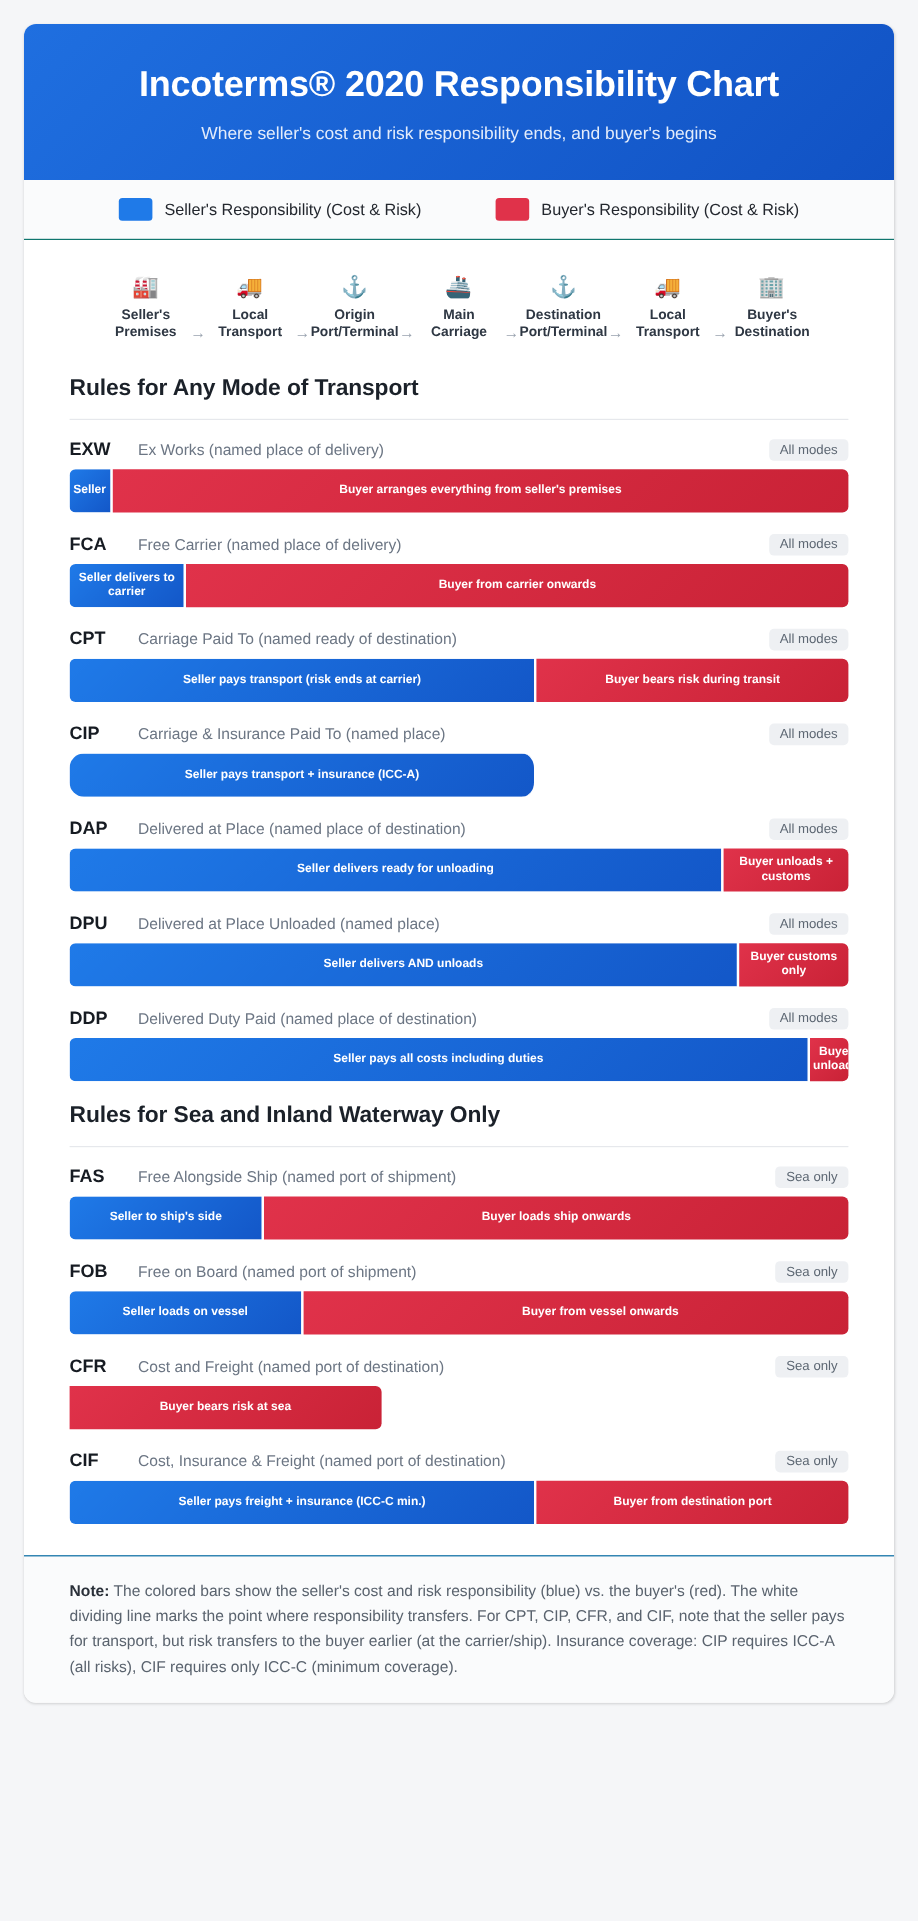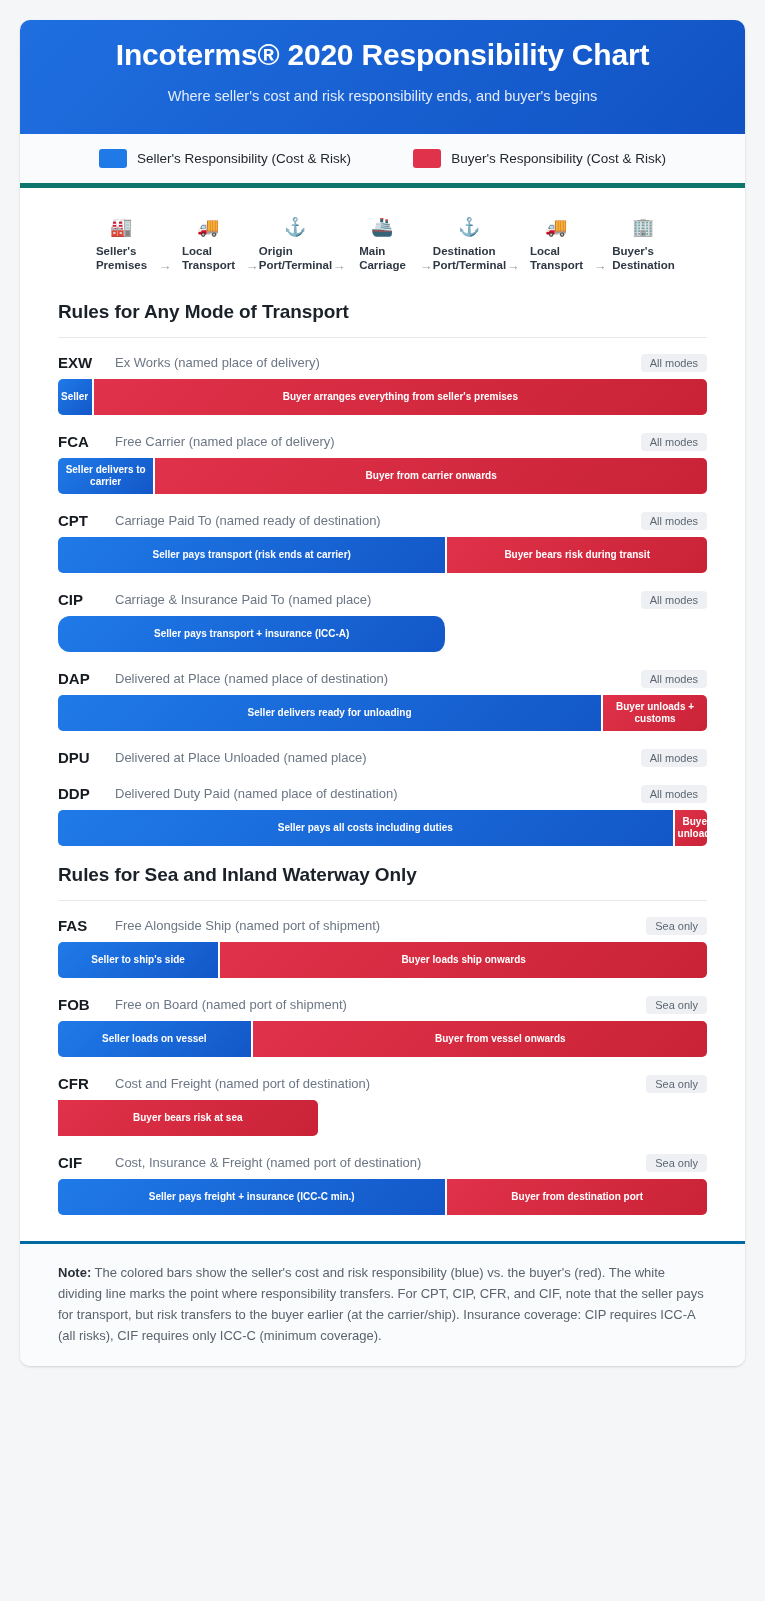--- a/index.html
+++ b/index.html
@@ -14,41 +14,41 @@
     width: 725px;
     background: #ffffff;
     border-radius: 10px;
     overflow: hidden;
     box-shadow: 0 1px 3px rgba(0,0,0,0.10), 0 1px 2px rgba(0,0,0,0.06);
   }
 
   
   .header {
     background: linear-gradient(135deg, #1f6fe0 0%, #1152c4 100%);
-    padding: 16px 40px 30px 40px;
+    padding: 32px 40px 30px 40px;
     text-align: center;
   }
   .header h1 {
     color: #ffffff;
     font-size: 30px;
     font-weight: bold;
     line-height: 1.25;
     letter-spacing: -0.2px;
   }
   .header .subtitle {
     color: #e3ecfb;
     font-size: 14.5px;
     margin-top: 14px;
     font-weight: normal;
   }
 
   
   .legend {
     background: #fafbfc;
-    border-bottom: 5px solid #0f766e;
+    border-bottom: 1px solid #0f766e;
     padding: 15px 0;
     display: flex;
     justify-content: center;
     gap: 62px;
     align-items: center;
   }
   .legend-item { display: flex; align-items: center; gap: 10px; }
   .legend-swatch { width: 28px; height: 19px; border-radius: 3px; }
   .legend-label { font-size: 13.5px; color: #23272e; }
 
@@ -73,20 +73,21 @@
     font-size: 18px;
     color: #3c4655;
     line-height: 22px;
     height: 24px;
     display: block;
   }
   .stage-label {
     font-size: 11.5px;
     font-weight: bold;
     color: #2e3743;
+    text-align: center;
     line-height: 1.22;
     margin-top: 4px;
   }
   .arrow {
     color: #9aa3af;
     font-size: 13px;
     margin: 0 -5px;
     padding-top: 42px;
     flex-shrink: 0;
   }
@@ -163,21 +164,21 @@
   }
   .seg.buyer {
     background: linear-gradient(135deg, #e0324a 0%, #c92236 100%);
     border-top-right-radius: 5px;
     border-bottom-right-radius: 5px;
   }
   .seg.clip-left { justify-content: flex-start; }
 
   
   .note {
-    border-top: 3px solid #0369a1;
+    border-top: 1px solid #0369a1;
     background: #fafbfc;
     padding: 18px 38px 20px 38px;
     font-size: 13px;
     color: #5a636e;
     line-height: 1.62;
   }
   .note b { color: #2a3039; }
 </style>
 </head>
 <body>
@@ -294,20 +295,24 @@
             <div class="seg seller" style="width: 84%;">Seller delivers ready for unloading</div>
             <div class="seg buyer clip-left" style="width: 16%;">Buyer unloads + customs</div>
           </div>
         </div>
         <div class="term">
           <div class="term-head">
             <span class="term-code">DPU</span>
             <span class="term-desc">Delivered at Place Unloaded (named place)</span>
             <span class="term-badge">All modes</span>
           </div>
+          <div class="bar">
+            <div class="seg seller" style="width: 86%;">Seller delivers AND unloads</div>
+            <div class="seg buyer clip-left" style="width: 14%;">Buyer customs only</div>
+          </div>
         </div>
         <div class="term">
           <div class="term-head">
             <span class="term-code">DDP</span>
             <span class="term-desc">Delivered Duty Paid (named place of destination)</span>
             <span class="term-badge">All modes</span>
           </div>
           <div class="bar">
             <div class="seg seller" style="width: 95%;">Seller pays all costs including duties</div>
             <div class="seg buyer clip-left" style="width: 5%;">Buyer unloads</div>

